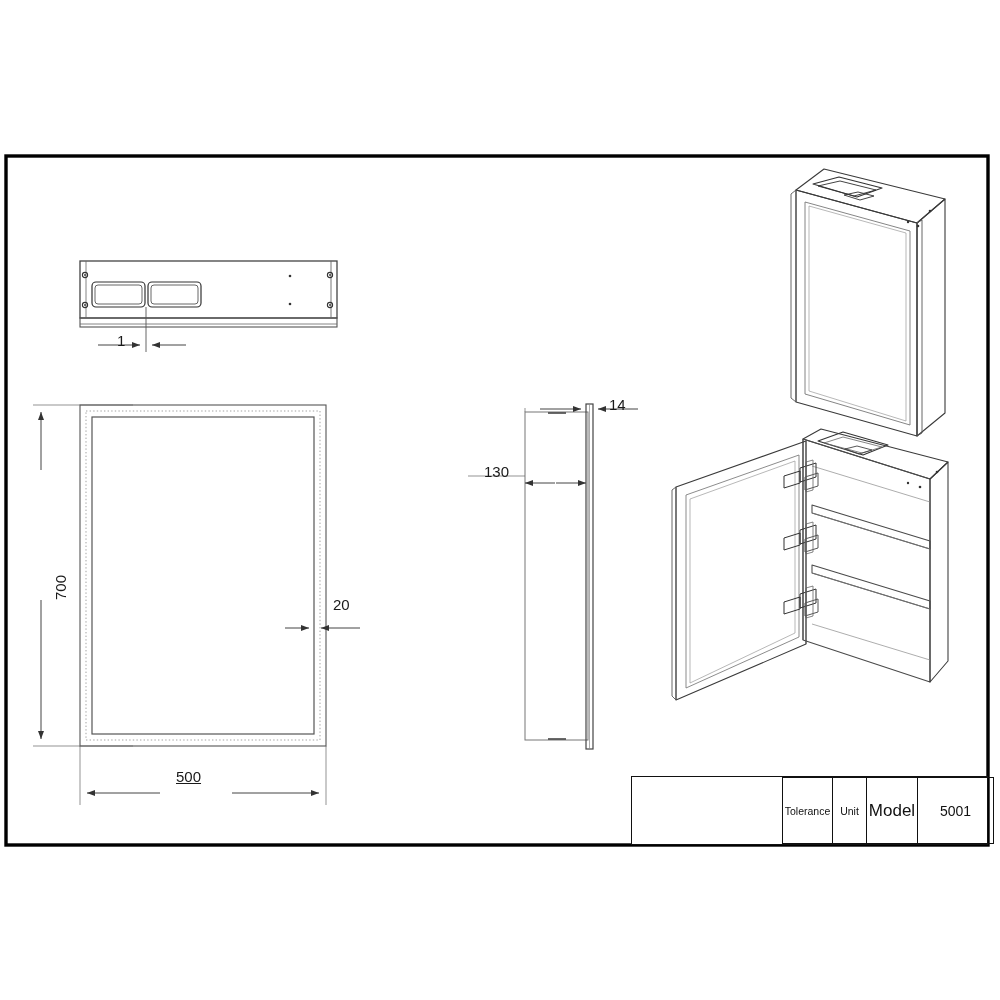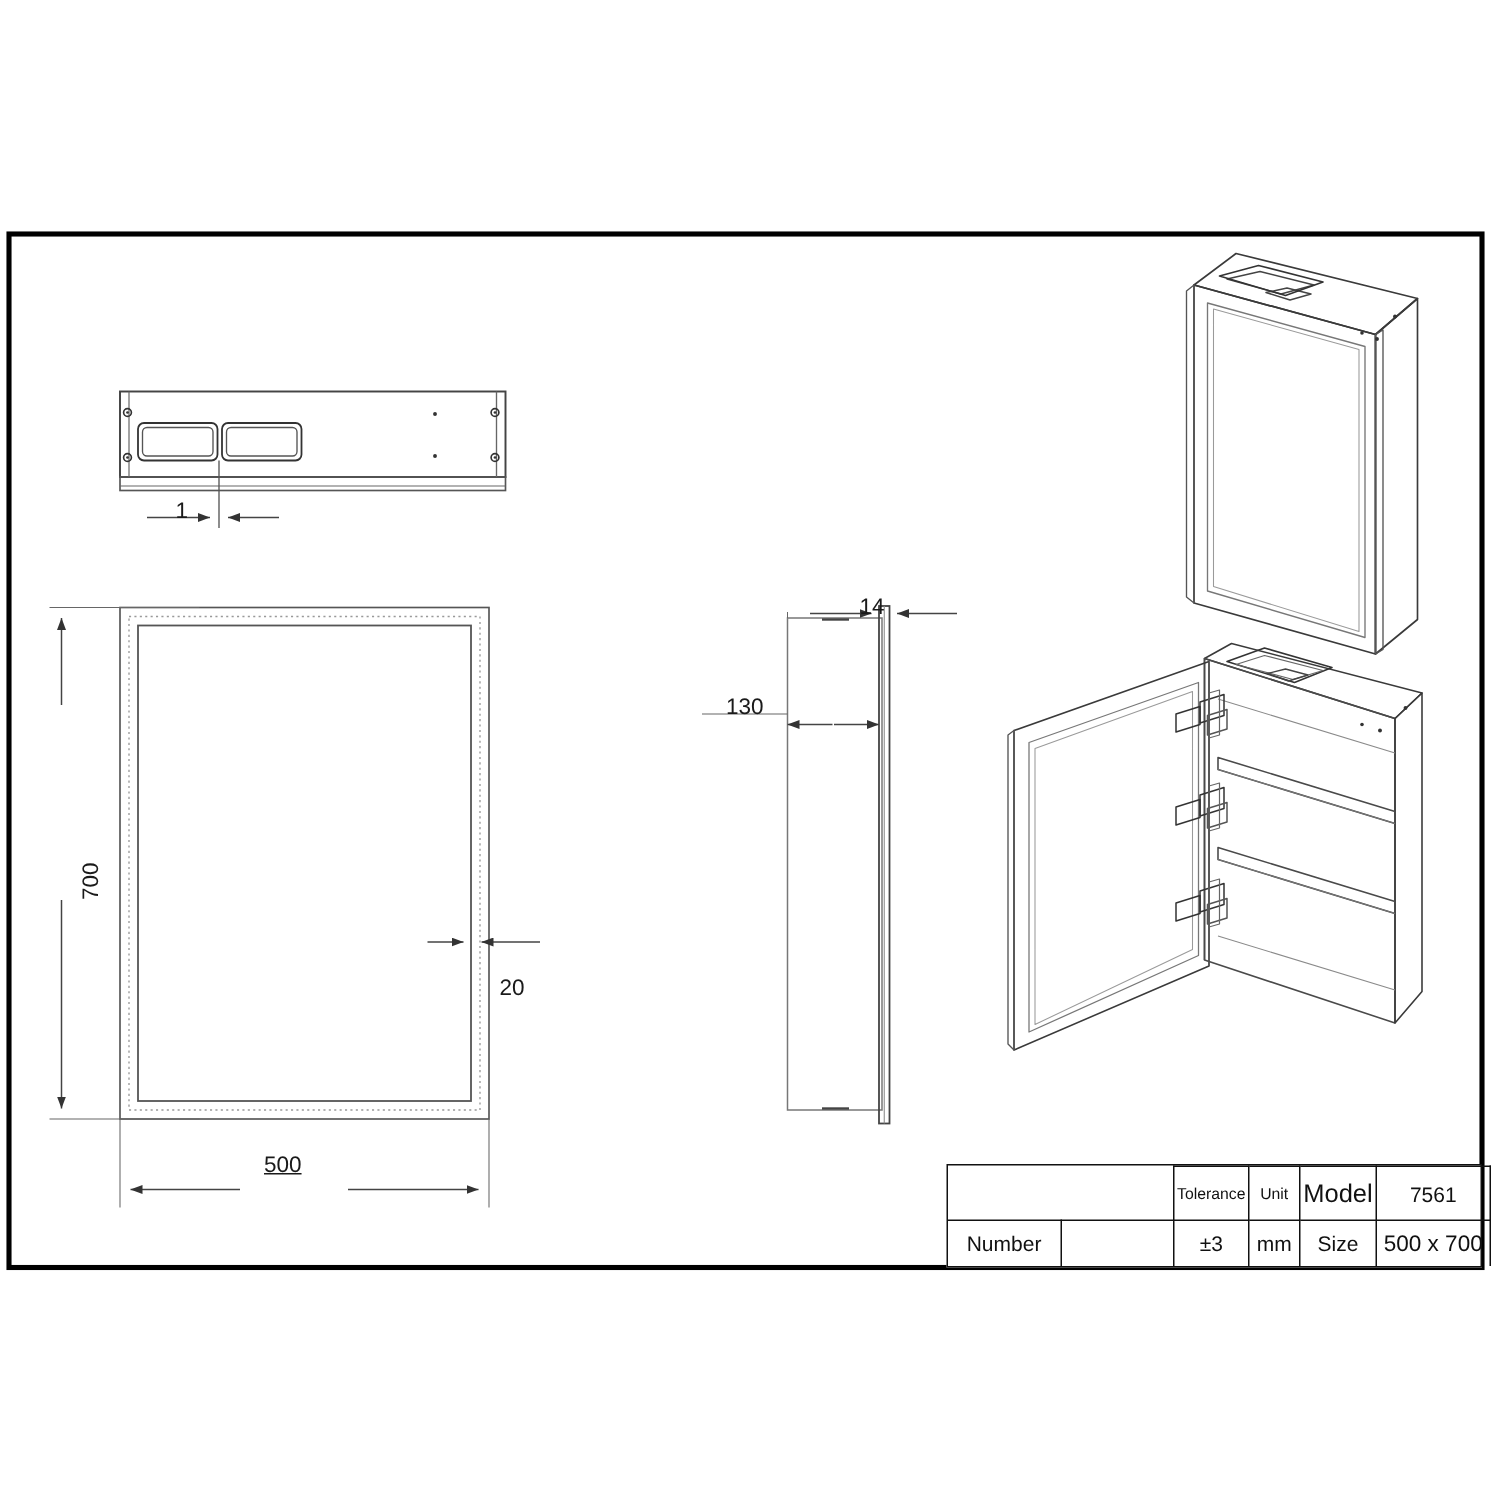--- a/index.html
+++ b/index.html
@@ -196,39 +196,31 @@
     <path d="M806,441 L806,644" stroke="#555" stroke-width="0.9"></path>
   </g>
 </svg>
 
 <div class="dimtext" style="left:117px;top:332px;">1</div>
 
 <div class="dimtext vert" style="left:52px;top:600px;">700</div>
 
 <div class="dimtext" style="left:176px;top:768px;text-decoration:underline;">500</div>
 
-<div class="dimtext" style="left:333px;top:650px;">20</div>
+<div class="dimtext" style="left:333px;top:596px;">20</div>
 
 <div class="dimtext" style="left:484px;top:463px;text-align:right;">130</div>
 
-<div class="dimtext" style="left:573px;top:396px;">14</div>
+<div class="dimtext" style="left:609px;top:396px;">14</div>
 
 <div id="titleblock">
   <table>
     <tbody>
         <tr>
       <td class="nb" colspan="2" style="width:150px;border-bottom:none;border-left:none;border-top:none;"></td>
       <td class="tb-small" style="width:49px;">Tolerance</td>
       <td class="tb-small" style="width:33px;">Unit</td>
       <td class="tb-big" style="width:50px;">Model</td>
-      <td class="tb-num" style="width:75px;">7561</td>
-    </tr>
-    <tr>
-      <td class="tb-mid" style="width:62px;border-left:none;border-bottom:none;">Number</td>
-      <td style="width:88px;border-bottom:none;"></td>
-      <td class="tb-mid" style="border-bottom:none;">±3</td>
-      <td class="tb-mid" style="border-bottom:none;">mm</td>
-      <td class="tb-mid" style="border-bottom:none;">Size</td>
-      <td class="tb-mid" style="border-bottom:none;font-size:15px;">500 x 700</td>
+      <td class="tb-num" style="width:75px;">5001</td>
     </tr>
   </tbody>
     </table>
 </div>
 
 </body></html>

